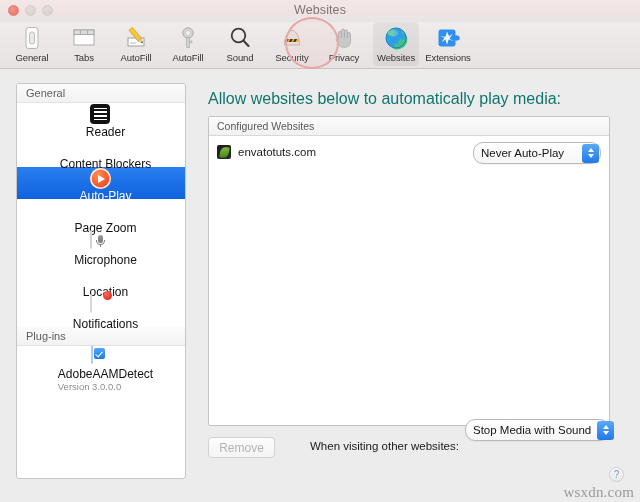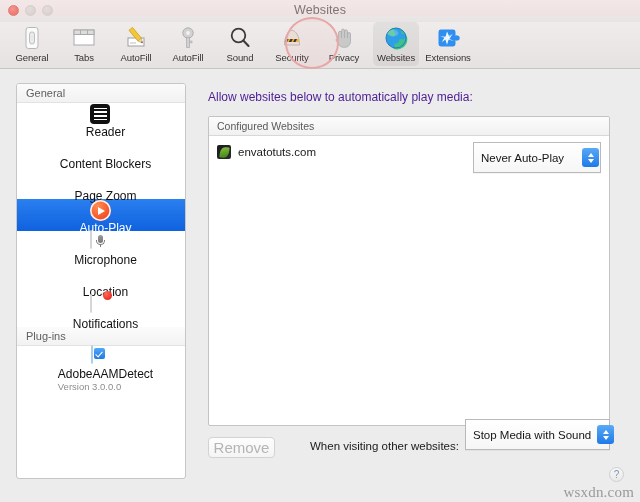--- a/index.html
+++ b/index.html
@@ -337,22 +337,22 @@
   
   #main {
     position: absolute;
     left: 200px; top: 0px;
     width: 428px;
     height: 433px;
   }
   #main-caption {
     position: absolute;
     left: 8px; top: 21px;
-    font-size: 12px;
-    color: #4c1d95;
+    font-size: 16px;
+    color: #0f766e;
     white-space: nowrap;
   }
   #table-box {
     position: absolute;
     left: 8px; top: 47px;
     width: 402px;
     height: 310px;
     background: #ffffff;
     border: 1px solid #c3c3c3;
     border-radius: 2px;
@@ -395,22 +395,22 @@
   }
   .site-name {
     font-size: 11.5px;
     color: #1a1a1a;
   }
   .popup {
     display: inline-flex;
     align-items: center;
     background: linear-gradient(to bottom, #ffffff 0%, #f6f6f6 100%);
     border: 1px solid #b9b9b9;
-    border-radius: 0;
-    height: 31px;
+    border-radius: 10px;
+    height: 22px;
     box-sizing: border-box;
     padding: 0 0 0 7px;
     box-shadow: 0 1px 0 rgba(0,0,0,0.04);
     cursor: default;
   }
   .popup .ptext {
     font-size: 11.5px;
     color: #151515;
     white-space: nowrap;
     flex: 1 1 auto;
@@ -447,21 +447,21 @@
   }
 
   
   #btn-remove {
     position: absolute;
     left: 8px; top: 368px;
     width: 67px; height: 21px;
     border: 1px solid #d2d2d2;
     border-radius: 4px;
     background: linear-gradient(to bottom, #fdfdfd 0%, #f4f4f4 100%);
-    font-size: 15px;
+    font-size: 12px;
     color: #b4b4b4;
     display: flex; align-items: center; justify-content: center;
     box-sizing: border-box;
     cursor: default;
   }
   #other-label {
     position: absolute;
     left: 110px; top: 371px;
     font-size: 11.5px;
     color: #1a1a1a;
@@ -646,34 +646,34 @@
         <span class="sb-label">Reader</span>
       </div>
 
       <div class="sb-row">
         <span class="sb-icon">
           <span class="ic-blocker"></span>
         </span>
         <span class="sb-label">Content Blockers</span>
       </div>
 
-      <div class="sb-row">
-        <span class="sb-icon">
-          <span class="ic-pagezoom"><span class="glass"></span><span class="handle"></span></span>
-        </span>
-        <span class="sb-label">Page Zoom</span>
-      </div>
-
       <div class="sb-row selected">
         <span class="sb-icon">
           <span class="ic-autoplay">
               <i></i>
             </span>
         </span>
         <span class="sb-label">Auto-Play</span>
+      </div>
+
+      <div class="sb-row">
+        <span class="sb-icon">
+          <span class="ic-pagezoom"><span class="glass"></span><span class="handle"></span></span>
+        </span>
+        <span class="sb-label">Page Zoom</span>
       </div>
 
 
       <div class="sb-row">
         <span class="sb-icon">
           <span class="ic-mic"><span class="cap"></span><span class="arc"></span><span class="stem"></span></span>
         </span>
         <span class="sb-label">Microphone</span>
       </div>
 

